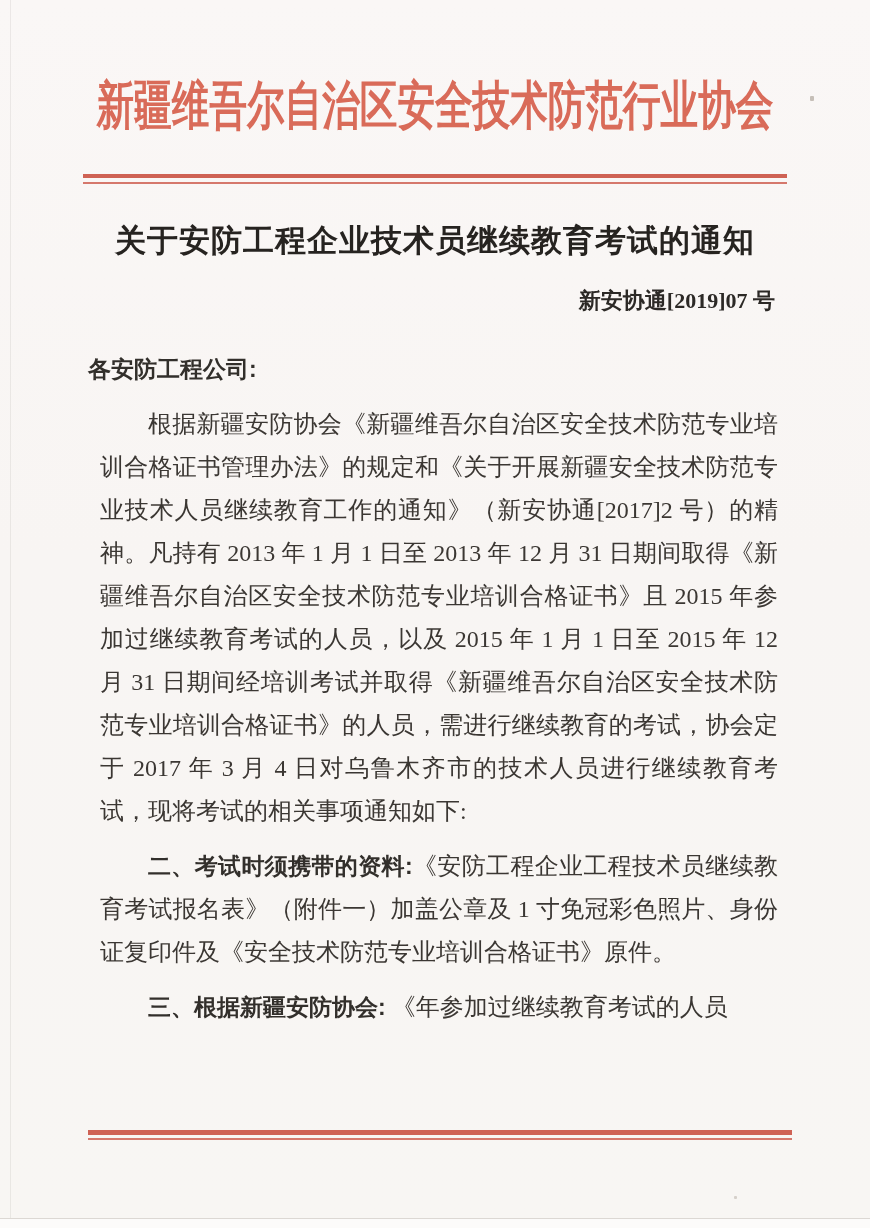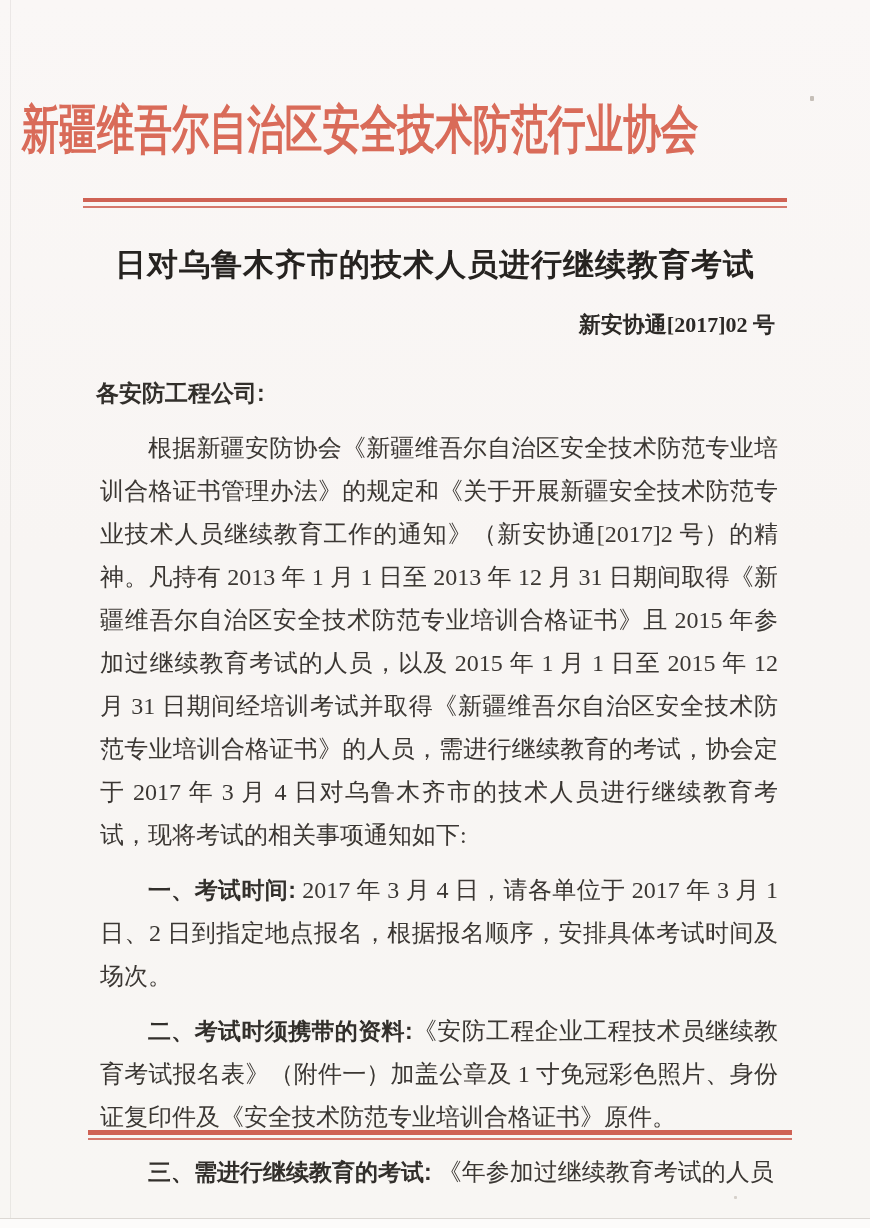--- a/index.html
+++ b/index.html
@@ -10,21 +10,21 @@
   }
   html,body{margin:0;padding:0;}
   body{width:870px;height:1228px;background:var(--paper);}
   .page{
     position:relative;width:870px;height:1228px;overflow:hidden;
     background:linear-gradient(180deg,#faf7f6 0%,#f8f5f3 45%,#f8f6f3 100%);
     font-family:"Liberation Serif","DejaVu Serif",serif;
     color:var(--ink);
   }
   
-  .letterhead{padding-top:102px;text-align:left;line-height:56px;}
+  .letterhead{padding-top:78px;text-align:center;line-height:56px;}
   .letterhead-text{
     display:inline-block;
     font-size:40px;font-weight:bold;color:var(--accent);
     letter-spacing:0px;
     transform:scale(0.94,1.30);transform-origin:center;
     white-space:nowrap;
   }
   .rule{margin:32px auto 0;width:704px;}
   .rule .thick{height:4px;background:var(--accent-line);}
   .rule .gap{height:4px;}
@@ -39,21 +39,21 @@
     margin-top:18px;padding-right:95px;text-align:right;
     font-size:22px;line-height:34px;font-weight:bold;color:#2c2926;
   }
   
   .body-text{
     margin:30px 80px 0 88px;
     font-size:24px;line-height:43px;
     text-align:justify;
   }
   .salutation{
-    margin:8px;font-weight:bold;color:#322f2b;
+    margin:0;font-weight:bold;color:#322f2b;
     font-family:"Liberation Sans","DejaVu Sans",sans-serif;
     font-size:23px;
   }
   .para{margin:12px;text-indent:2em;}
   .para-heading{
     font-weight:bold;color:#322f2b;
     font-family:"Liberation Sans","DejaVu Sans",sans-serif;
     font-size:23px;
   }
   
@@ -74,34 +74,33 @@
   <div class="letterhead">
     <span class="letterhead-text">新疆维吾尔自治区安全技术防范行业协会</span>
   </div>
 
   <div class="rule">
     <div class="thick"></div>
     <div class="gap"></div>
     <div class="thin"></div>
   </div>
 
-  <div class="doc-title">日对乌鲁木齐市的技术人员进行继续教育考试</div>
+  <div class="doc-title">关于安防工程企业技术员继续教育考试的通知</div>
 
-  <div class="doc-number">新安协通[2017]02 号</div>
+  <div class="doc-number">新安协通[2019]07 号</div>
 
   <div class="body-text">
     <p class="salutation">各安防工程公司:</p>
 
     <p class="para"><span class="para-text">根据新疆安防协会《新疆维吾尔自治区安全技术防范专业培训合格证书管理办法》的规定和《关于开展新疆安全技术防范专业技术人员继续教育工作的通知》（新安协通[2017]2 号）的精神。凡持有 2013 年 1 月 1 日至 2013 年 12 月 31 日期间取得《新疆维吾尔自治区安全技术防范专业培训合格证书》且 2015 年参加过继续教育考试的人员，以及 2015 年 1 月 1 日至 2015 年 12 月 31 日期间经培训考试并取得《新疆维吾尔自治区安全技术防范专业培训合格证书》的人员，需进行继续教育的考试，协会定于 2017 年 3 月 4 日对乌鲁木齐市的技术人员进行继续教育考试，现将考试的相关事项通知如下:</span></p>
 
-    <p class="para"><span class="para-heading">一、考试时间:</span><span class="para-text"> 2017 年 3 月 4 日，请各单位于 2017 年 3 月 1 日、2 日到指定地点报名，根据报名顺序，安排具体考试时间及场次。</span></p>
 
     <p class="para"><span class="para-heading">二、考试时须携带的资料:</span><span class="para-text">《安防工程企业工程技术员继续教育考试报名表》（附件一）加盖公章及 1 寸免冠彩色照片、身份证复印件及《安全技术防范专业培训合格证书》原件。</span></p>
 
-    <p class="para"><span class="para-heading">三、需进行继续教育的考试:</span><span class="para-text"> 《年参加过继续教育考试的人员</span></p>
+    <p class="para"><span class="para-heading">三、根据新疆安防协会:</span><span class="para-text"> 《年参加过继续教育考试的人员</span></p>
   </div>
 
   <div class="rule rule-bottom">
     <div class="thick"></div>
     <div class="gap"></div>
     <div class="thin"></div>
   </div>
 
   <div class="scan-edge-left"></div>
   <div class="scan-edge-bottom"></div>

